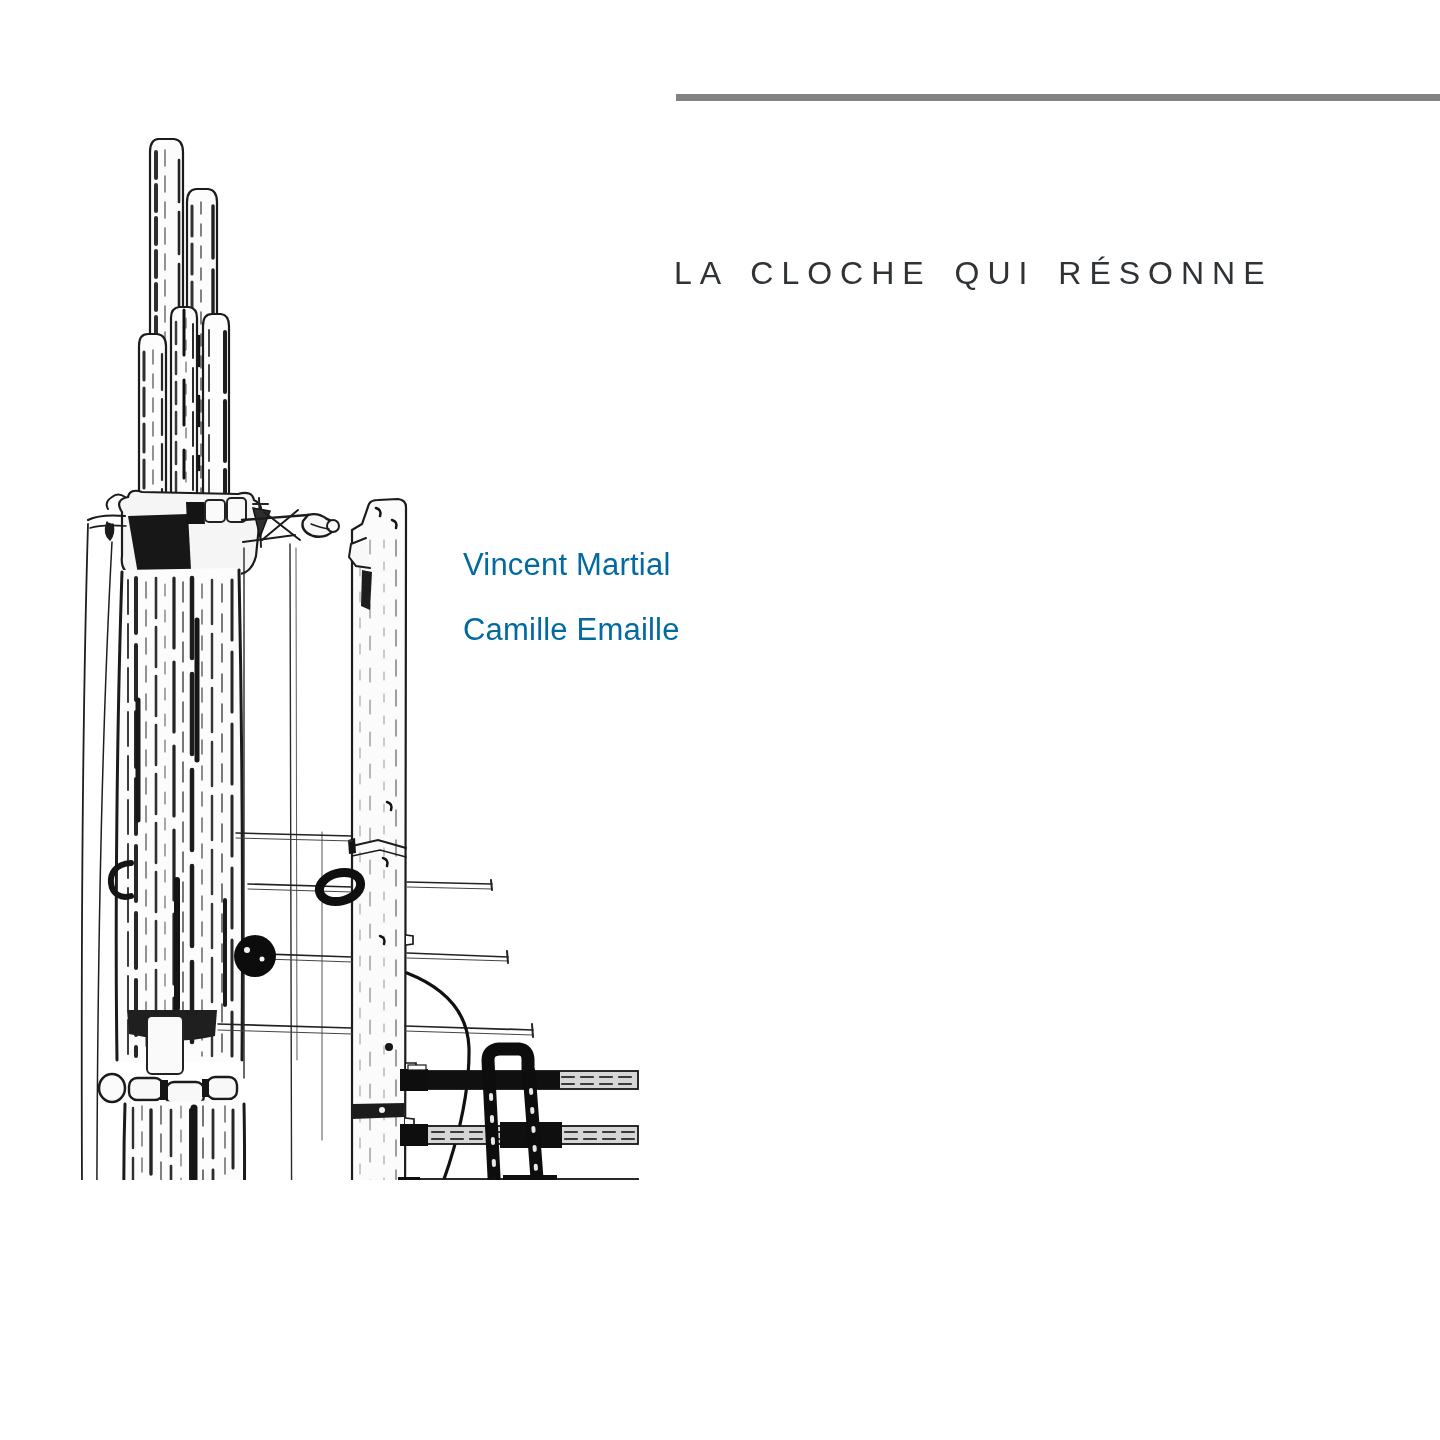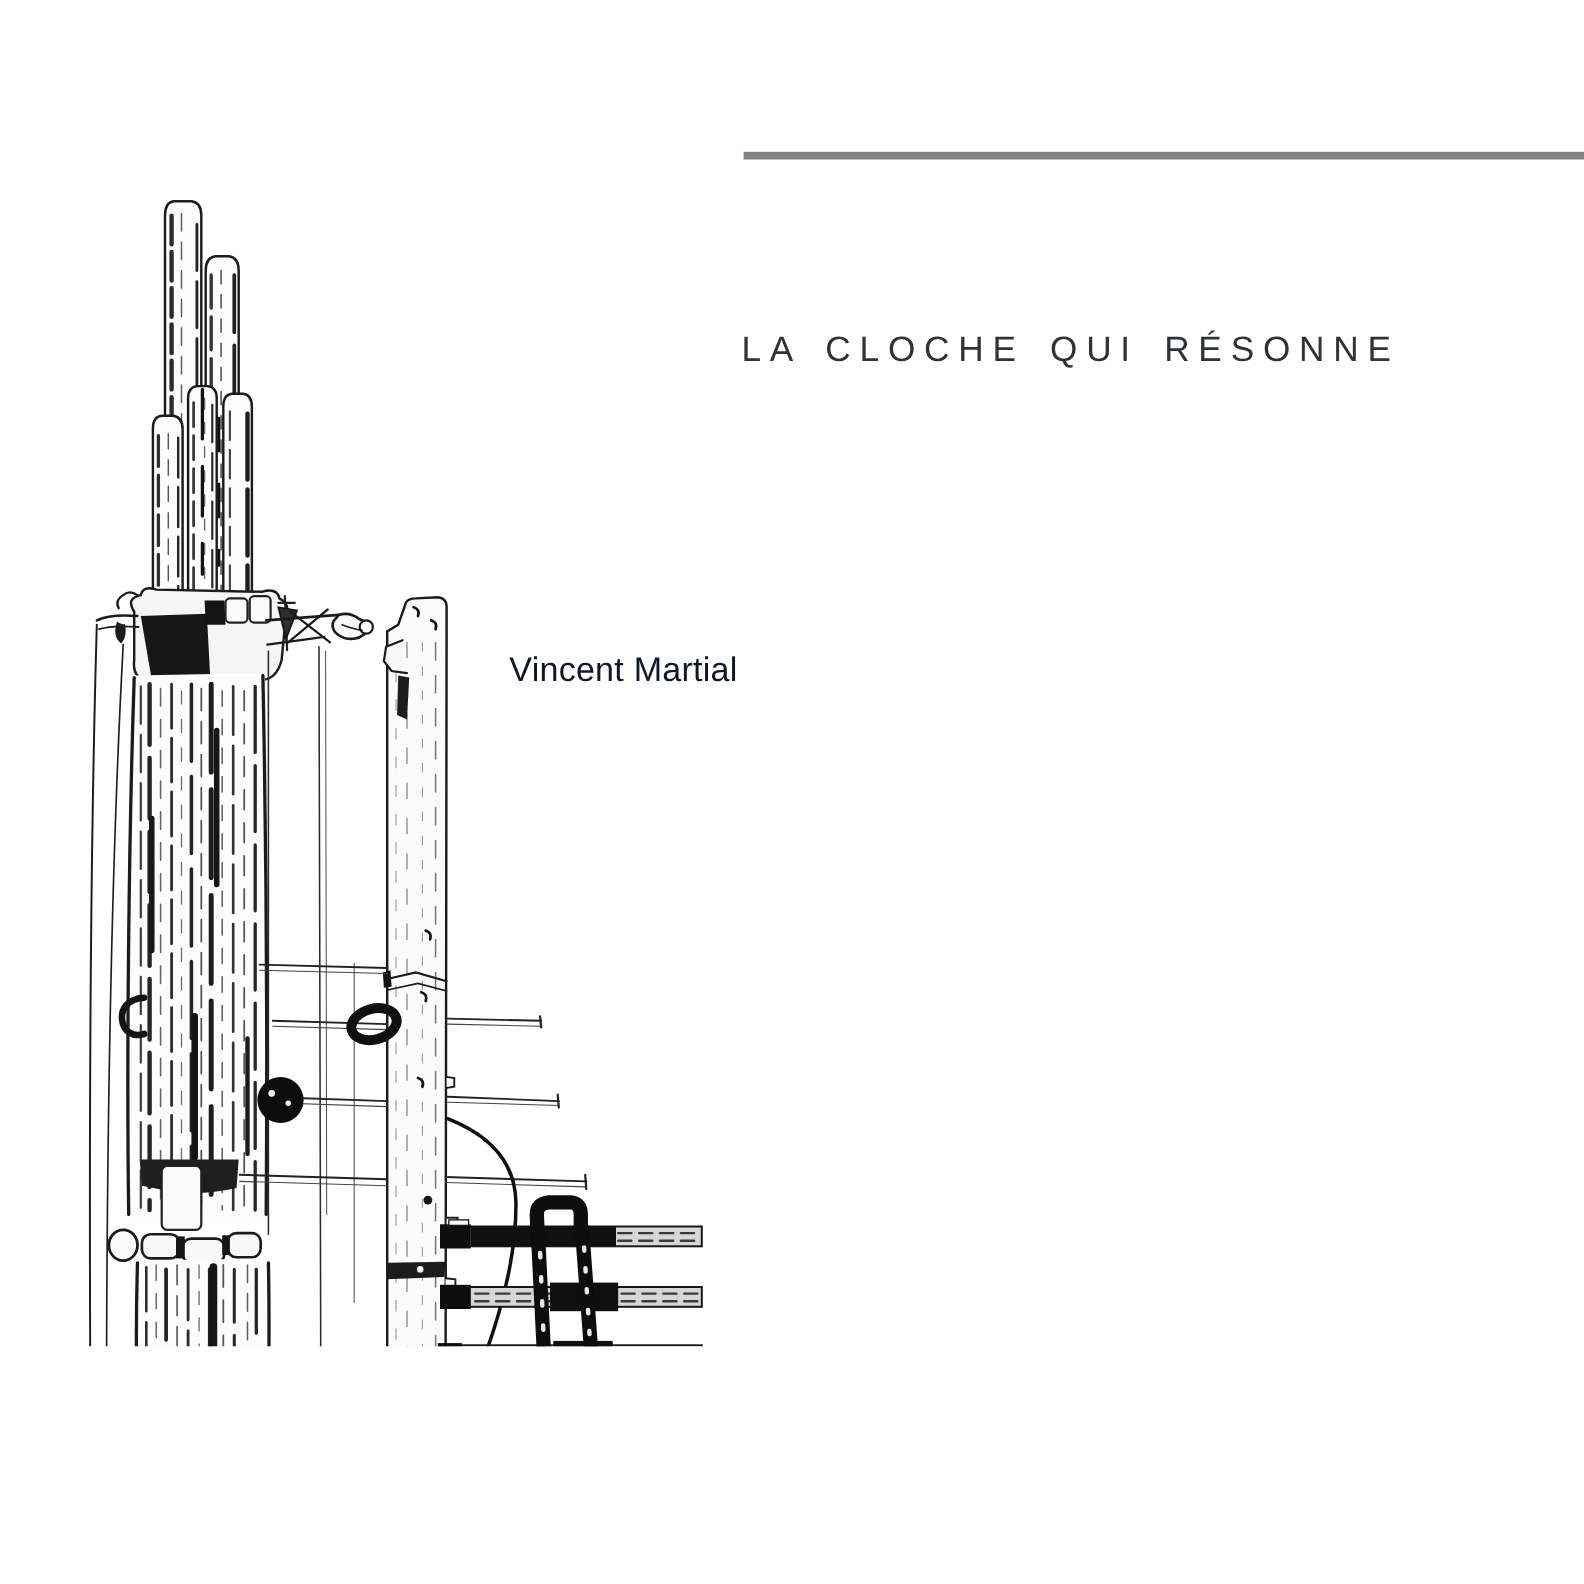--- a/index.html
+++ b/index.html
@@ -1,23 +1,23 @@
 <!DOCTYPE html>
 <html><head>
 <meta charset="utf-8">
 <style>
   html,body{margin:0;padding:0;background:#ffffff;}
   .canvas{position:relative;width:1440px;height:1180px;background:#ffffff;overflow:hidden;
-          font-family:"Liberation Sans",sans-serif;margin-top:44px;}
+          font-family:"Liberation Sans",sans-serif;}
   .illustration{position:absolute;left:0;top:0;width:1440px;height:1440px;}
   .rule{position:absolute;left:676px;top:94px;width:764px;height:7px;background:#828282;}
   .title{position:absolute;left:674px;top:257px;margin:0;font-size:32px;font-weight:400;
          letter-spacing:8px;word-spacing:6px;color:#2f3336;line-height:1;white-space:nowrap;}
   .artists{position:absolute;left:463px;top:532px;}
-  .artist{font-size:31px;line-height:65.4px;color:#0f172a;letter-spacing:.2px;font-weight:400;}
+  .artist{font-size:31px;line-height:65.4px;color:#0369a1;letter-spacing:.2px;font-weight:400;}
 </style>
 </head>
 <body>
 
 <div class="canvas">
 
   <svg class="illustration" viewBox="0 0 1440 1440" fill="none" stroke-linecap="round">
 
     <g>
       <path d="M150,500 L150,152 Q150,140 158,139 L174,139 Q183,140 183,152 L183,500 Z" fill="#fcfcfc" stroke="#1b1b1b" stroke-width="2.2"></path>
@@ -247,15 +247,16 @@
       <path d="M422,1390 L433,1390 L433,1403" stroke="#161616" stroke-width="1.5"></path>
     </g>
   </svg>
 
   <div class="rule"></div>
 
   <h1 class="title">LA CLOCHE QUI RÉSONNE</h1>
 
   <div class="artists">
     <div class="artist">Vincent Martial</div>
+    <div class="artist">Camille Emaille</div>
   </div>
 
 </div>
 
 </body></html>

